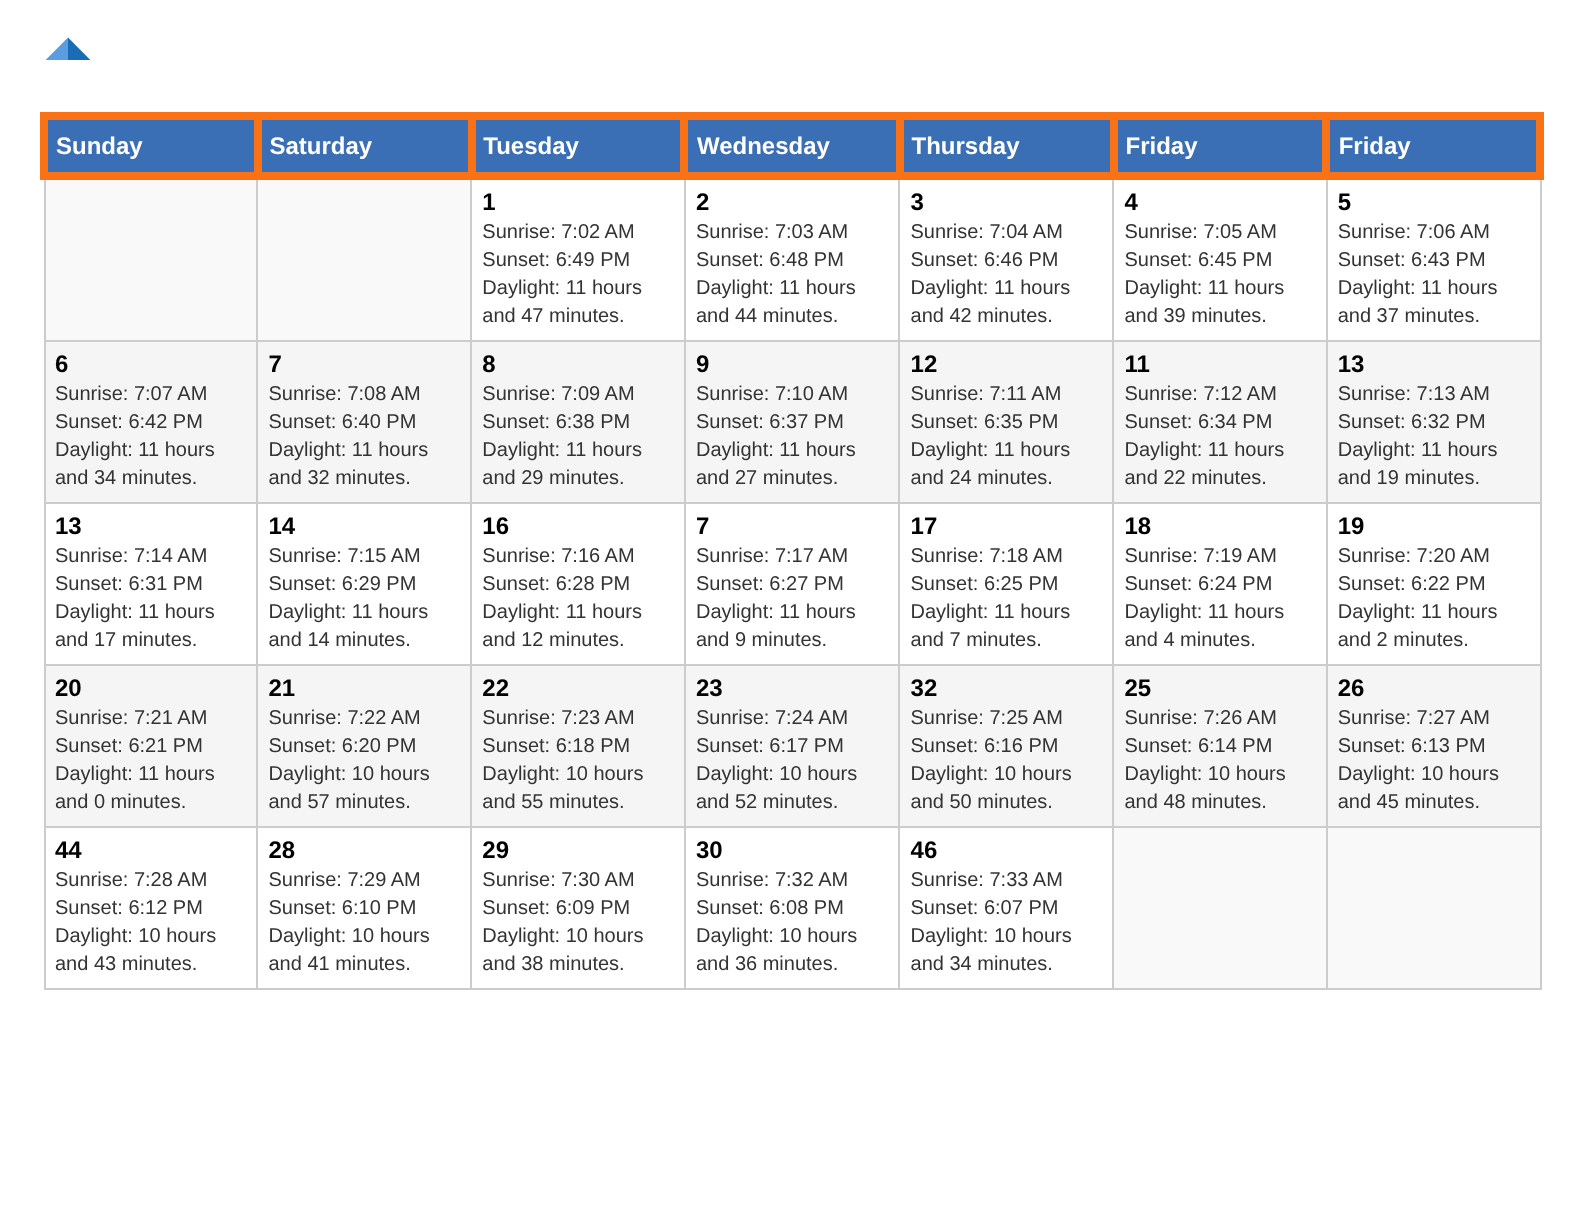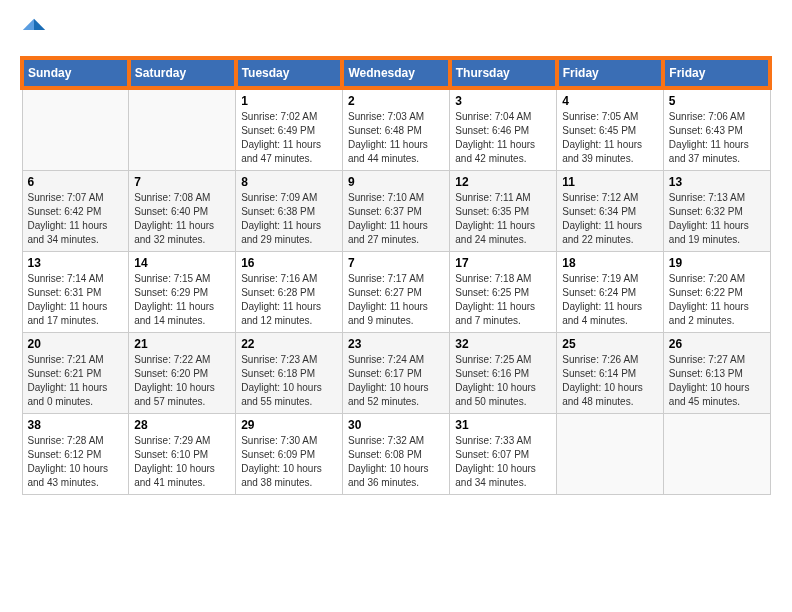--- a/index.html
+++ b/index.html
@@ -158,22 +158,22 @@
       <tr>
         <td><span class="day-num">20</span><span class="day-detail">Sunrise: 7:21 AM<br>Sunset: 6:21 PM<br>Daylight: 11 hours and 0 minutes.</span></td>
         <td><span class="day-num">21</span><span class="day-detail">Sunrise: 7:22 AM<br>Sunset: 6:20 PM<br>Daylight: 10 hours and 57 minutes.</span></td>
         <td><span class="day-num">22</span><span class="day-detail">Sunrise: 7:23 AM<br>Sunset: 6:18 PM<br>Daylight: 10 hours and 55 minutes.</span></td>
         <td><span class="day-num">23</span><span class="day-detail">Sunrise: 7:24 AM<br>Sunset: 6:17 PM<br>Daylight: 10 hours and 52 minutes.</span></td>
         <td><span class="day-num">32</span><span class="day-detail">Sunrise: 7:25 AM<br>Sunset: 6:16 PM<br>Daylight: 10 hours and 50 minutes.</span></td>
         <td><span class="day-num">25</span><span class="day-detail">Sunrise: 7:26 AM<br>Sunset: 6:14 PM<br>Daylight: 10 hours and 48 minutes.</span></td>
         <td><span class="day-num">26</span><span class="day-detail">Sunrise: 7:27 AM<br>Sunset: 6:13 PM<br>Daylight: 10 hours and 45 minutes.</span></td>
       </tr>
       <tr>
-        <td><span class="day-num">38</span><span class="day-detail">Sunrise: 7:28 AM<br>Sunset: 6:12 PM<br>Daylight: 10 hours and 43 minutes.</span></td>
+        <td><span class="day-num">44</span><span class="day-detail">Sunrise: 7:28 AM<br>Sunset: 6:12 PM<br>Daylight: 10 hours and 43 minutes.</span></td>
         <td><span class="day-num">28</span><span class="day-detail">Sunrise: 7:29 AM<br>Sunset: 6:10 PM<br>Daylight: 10 hours and 41 minutes.</span></td>
         <td><span class="day-num">29</span><span class="day-detail">Sunrise: 7:30 AM<br>Sunset: 6:09 PM<br>Daylight: 10 hours and 38 minutes.</span></td>
         <td><span class="day-num">30</span><span class="day-detail">Sunrise: 7:32 AM<br>Sunset: 6:08 PM<br>Daylight: 10 hours and 36 minutes.</span></td>
-        <td><span class="day-num">31</span><span class="day-detail">Sunrise: 7:33 AM<br>Sunset: 6:07 PM<br>Daylight: 10 hours and 34 minutes.</span></td>
+        <td><span class="day-num">46</span><span class="day-detail">Sunrise: 7:33 AM<br>Sunset: 6:07 PM<br>Daylight: 10 hours and 34 minutes.</span></td>
         <td class="empty-cell"></td>
         <td class="empty-cell"></td>
       </tr>
     </tbody>
 </table>
 
 </body></html>

